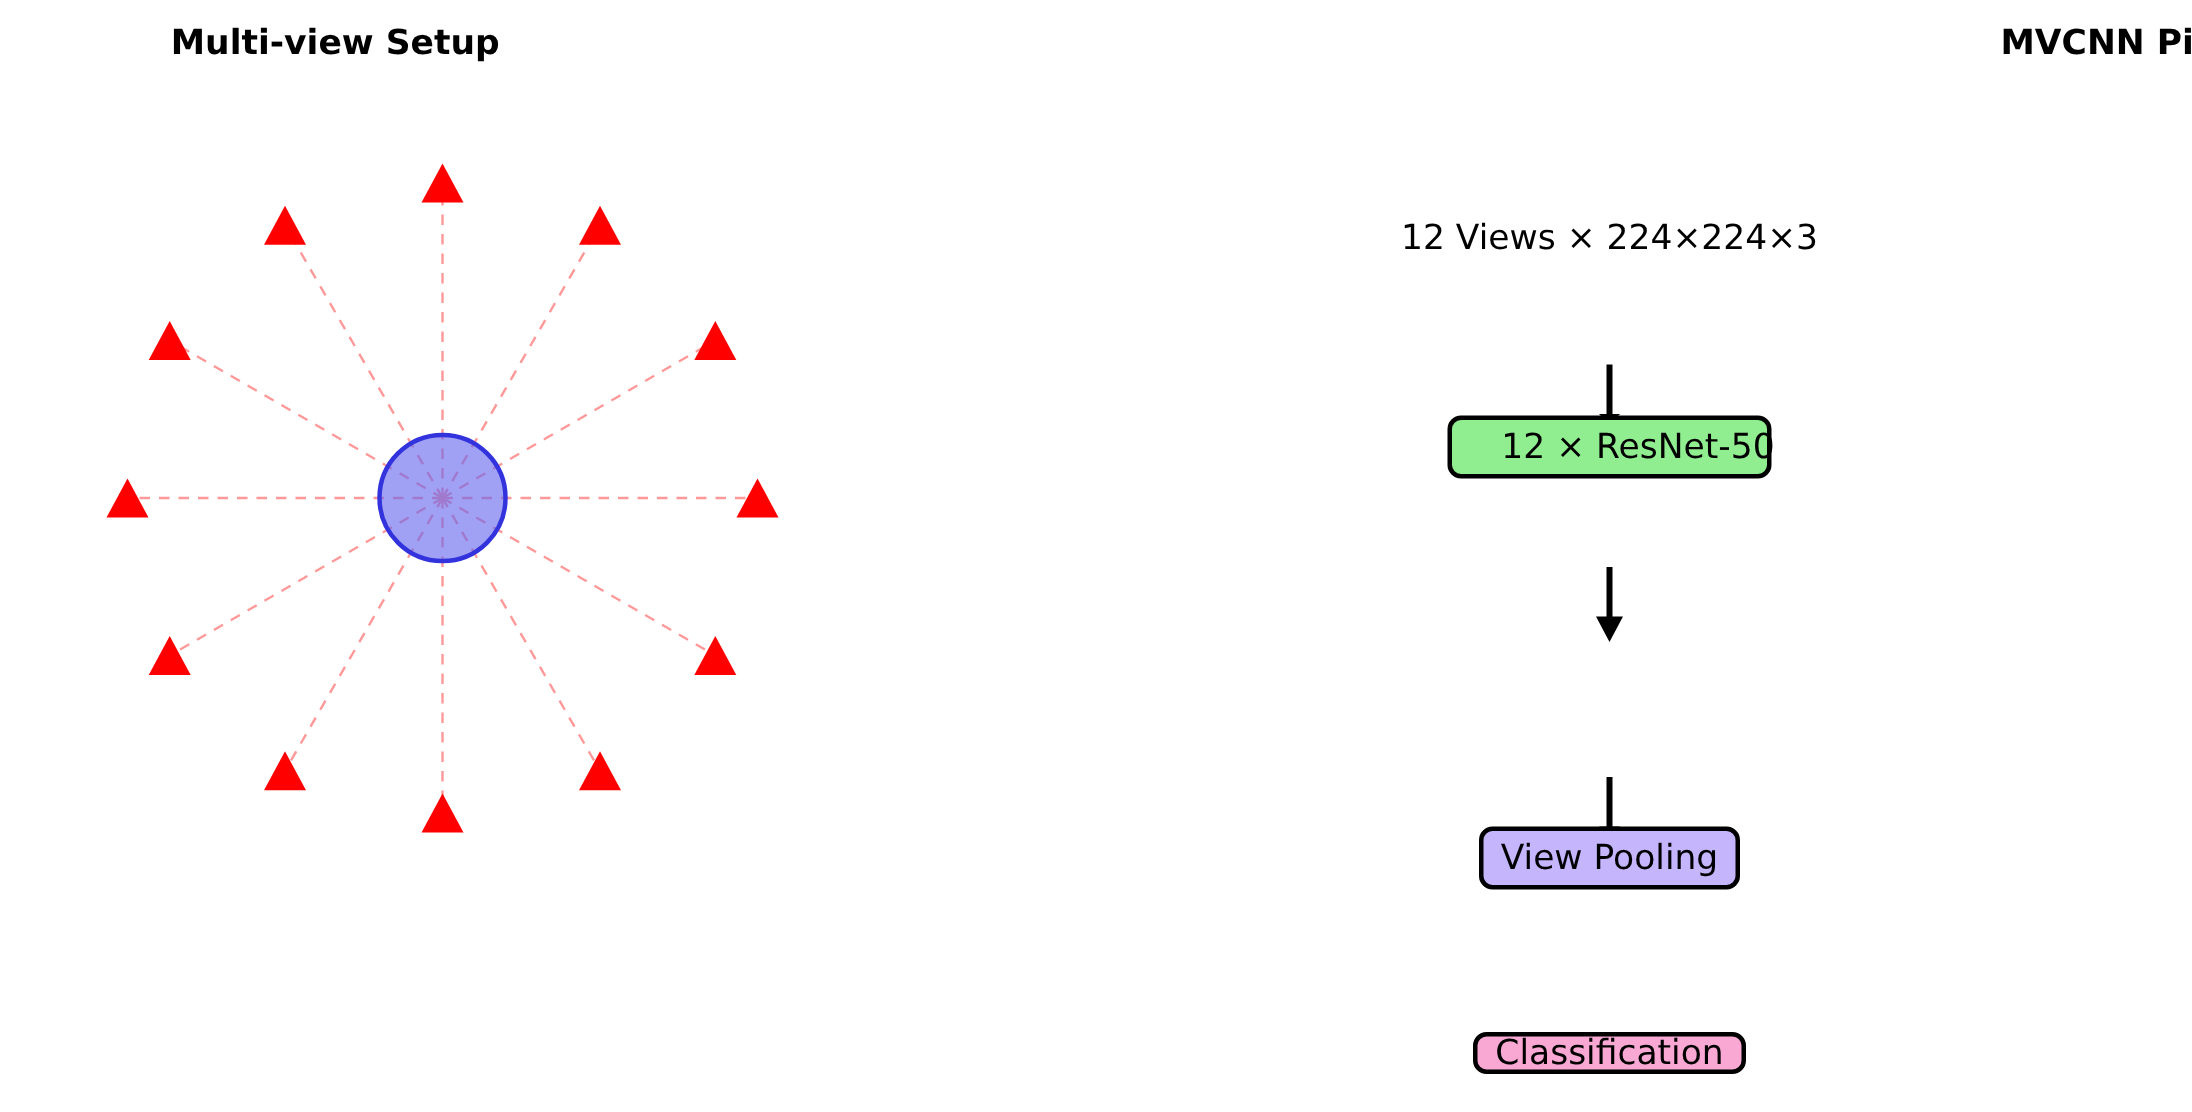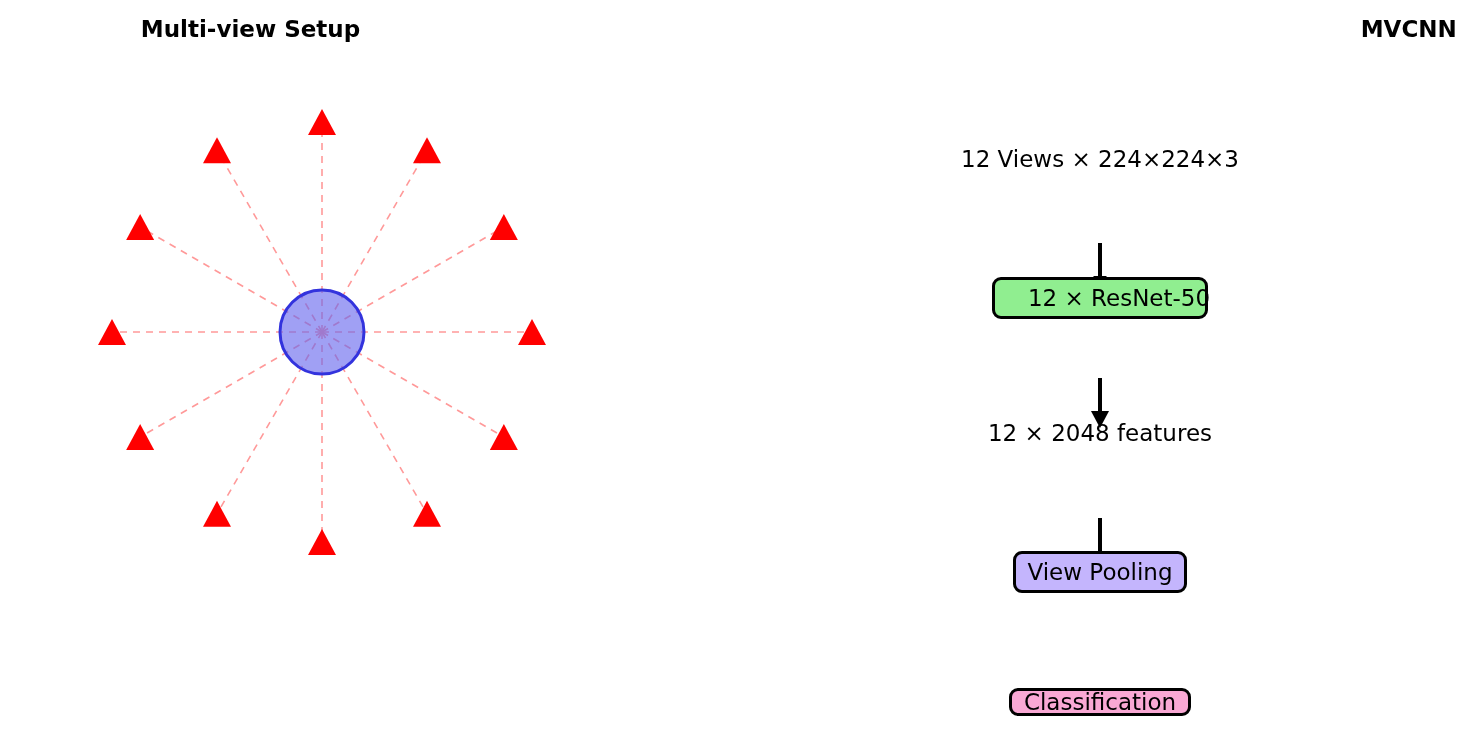--- a/index.html
+++ b/index.html
@@ -20,21 +20,20 @@
     position: absolute;
     left: 0;
     top: 0;
     width: 1461px;
     height: 741px;
   }
   .panel {
     position: absolute;
     top: 0;
     height: 741px;
-    margin-left: 27px;
   }
   #panel-left  { left: 0px;   width: 731px; }
   #panel-right { left: 731px; width: 730px; }
 
   .panel-title {
     position: absolute;
     top: 16px;
     width: 100%;
     text-align: center;
     font-size: 23px;
@@ -147,21 +146,20 @@
           </g>
           <g>
             <line x1="342" y1="518" x2="342" y2="558" stroke="#000000" stroke-width="4"></line>
             <polygon points="342,558 335,551 349,551" fill="#000000"></polygon>
           </g>
         </svg>
     <div class="plain-label" style="left: 342px; top: 146px;">12 Views × 224×224×3</div>
         <div class="node-box" style="left: 342px; top: 277px; width: 216px; height: 42px; background: rgb(144, 238, 144); border-color: rgb(0, 0, 0); padding-left: 38px;">
           <span>12 × ResNet-50</span>
         </div>
-        <div class="plain-label" style="left: 342px; top: 420px;">12 × 2048 features</div>
         <div class="node-box" style="left: 342px; top: 551px; width: 174px; height: 42px; background: #c4b5fd; border-color: rgb(0, 0, 0);">
           <span>View Pooling</span>
         </div>
         <div class="node-box" style="left: 342px; top: 688px; width: 182px; height: 28px; background: #f9a8d4; border-color: rgb(0, 0, 0);">
           <span>Classification</span>
         </div>
       </div>
   </div>
 
 </div>

